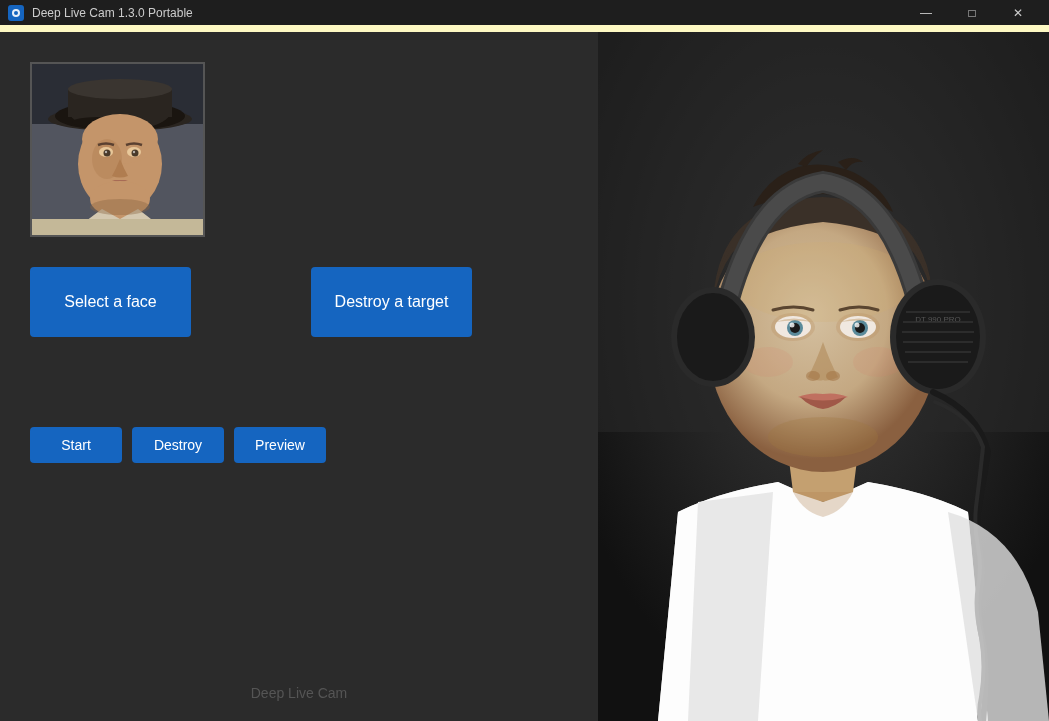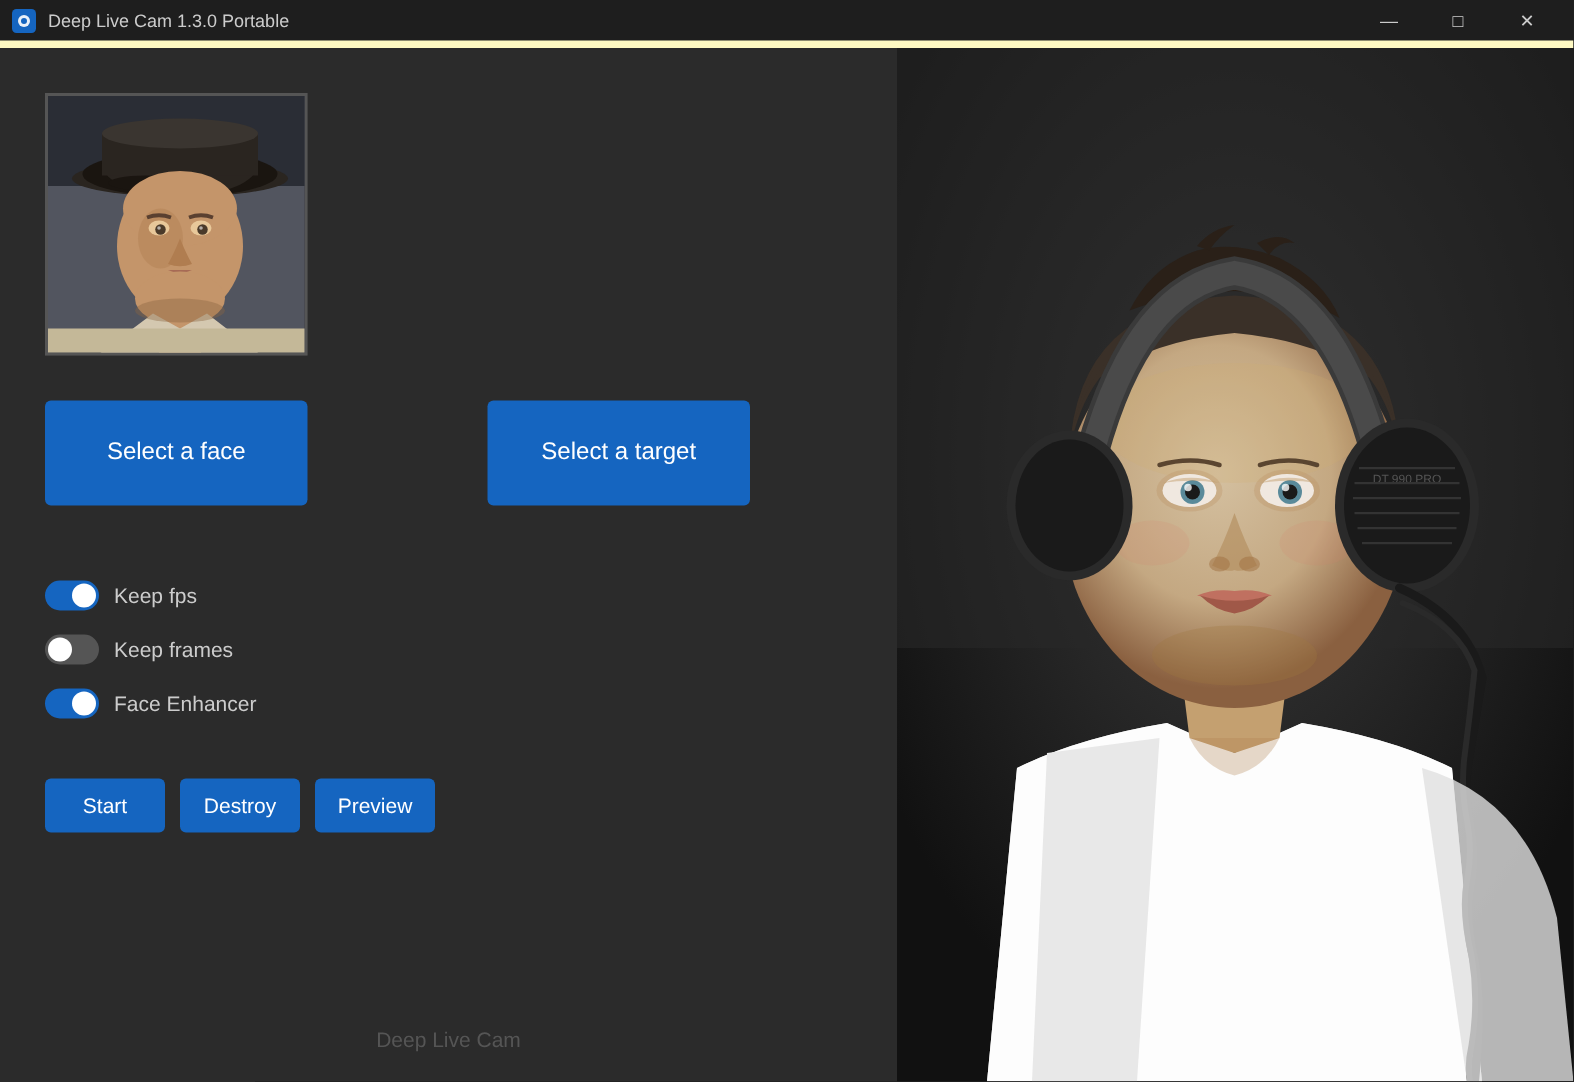--- a/index.html
+++ b/index.html
@@ -18,21 +18,21 @@
     }
 
     
     .title-bar {
       display: flex;
       align-items: center;
       justify-content: space-between;
       background: #1e1e1e;
       height: 32px;
       padding: 0 8px;
-      border-bottom: 5px solid #fef9c3;
+      border-bottom: 7px solid #fef9c3;
     }
 
     .title-bar-left {
       display: flex;
       align-items: center;
       gap: 8px;
     }
 
     .app-icon {
       width: 16px;
@@ -115,21 +115,21 @@
       display: flex;
       gap: 120px;
       margin-bottom: 50px;
     }
 
     .btn-primary {
       background: #1565c0;
       color: #ffffff;
       border: none;
       padding: 0;
-      width: 175px;
+      width: 161px;
       height: 70px;
       font-size: 16px;
       cursor: pointer;
       border-radius: 4px;
       font-family: 'Segoe UI', Arial, sans-serif;
     }
 
     
     .toggles-section {
       display: flex;
@@ -195,21 +195,21 @@
       display: flex;
       gap: 10px;
       align-items: flex-start;
     }
 
     .btn-action {
       background: #1565c0;
       color: #ffffff;
       border: none;
       padding: 2px 0;
-      width: 80px;
+      width: 92px;
       font-size: 14px;
       cursor: pointer;
       border-radius: 4px;
       font-family: 'Segoe UI', Arial, sans-serif;
       height: 36px;
     }
 
     .btn-action-group {
       display: flex;
       flex-direction: column;
@@ -320,39 +320,25 @@
           <path d="M30 175 L70 145 L88 155 L106 145 L145 175" fill="#d4c8b0"></path>
           <rect x="0" y="155" width="175" height="20" fill="#c4b898"></rect>
 
           <ellipse cx="88" cy="143" rx="30" ry="8" fill="#8a6540" opacity="0.4"></ellipse>
         </svg>
       </div>
     </div>
 
     <div class="buttons-row">
       <button class="btn-primary">Select a face</button>
-      <button class="btn-primary">Select a target</button>
+      <button class="btn-primary">Destroy a target</button>
     </div>
 
     <div class="toggles-section">
 
-      <div class="toggle-column">
-        <div class="toggle-row">
-          <div class="toggle-switch on"></div>
-          <span class="toggle-label">Keep fps</span>
-        </div>
-        <div class="toggle-row">
-          <div class="toggle-switch off"></div>
-          <span class="toggle-label">Keep frames</span>
-        </div>
-        <div class="toggle-row">
-          <div class="toggle-switch on"></div>
-          <span class="toggle-label">Face Enhancer</span>
-        </div>
-      </div>
 
     </div>
 
     <div class="action-buttons">
       <button class="btn-action">Start</button>
       <div class="btn-action-group">
         <button class="btn-action">Destroy</button>
       </div>
       <button class="btn-action">Preview</button>
     </div>

